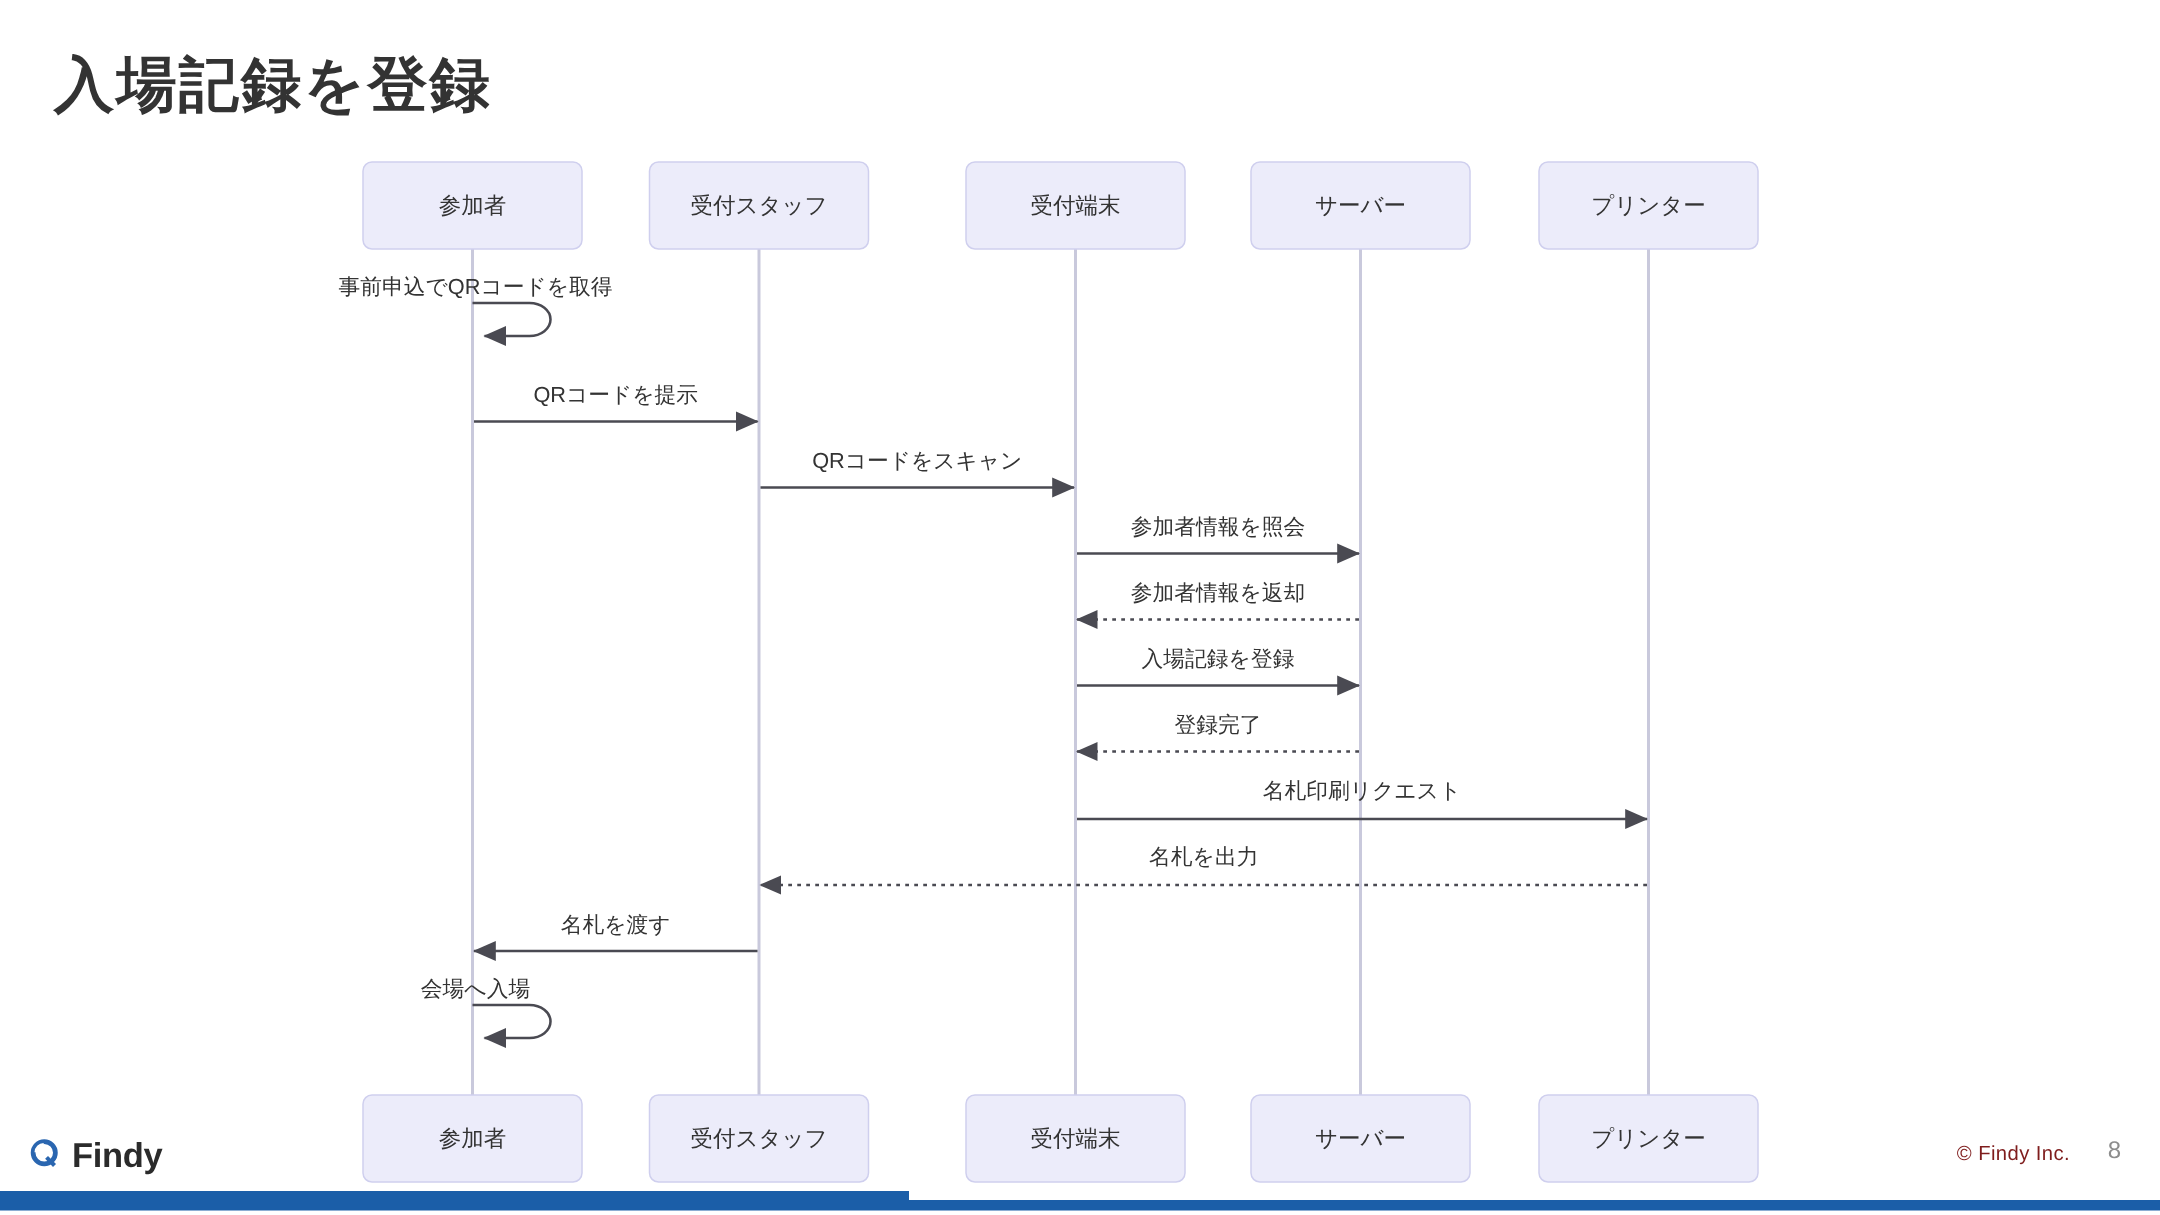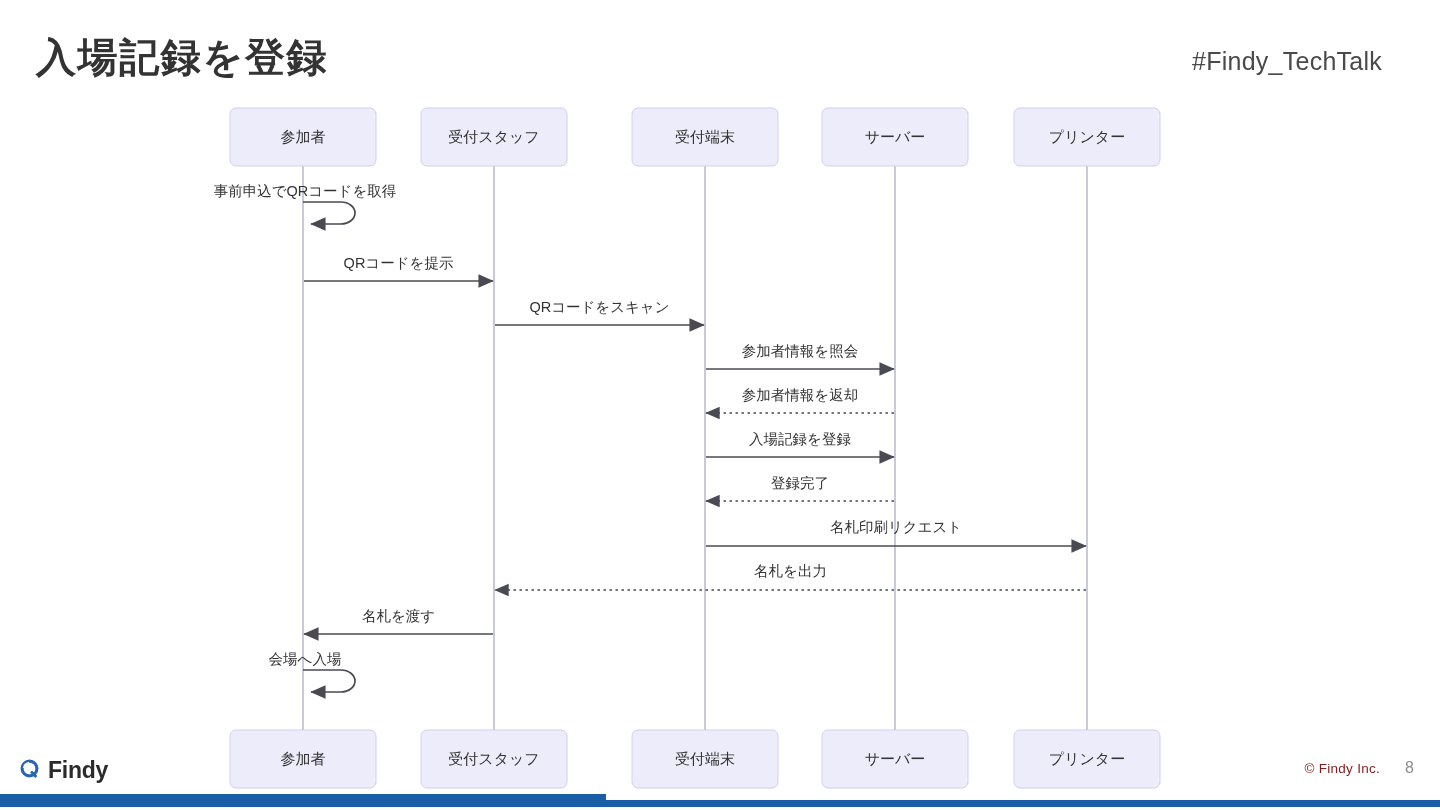--- a/index.html
+++ b/index.html
@@ -39,21 +39,21 @@
     font-size: 25px;
     font-weight: 400;
     color: #4a4a4a;
     letter-spacing: 0.01em;
     white-space: nowrap;
   }
 
   
   #diagram {
     position: absolute;
-    left: 0;
+    left: 12px;
     top: 0;
     width: 1260px;
     height: 810px;
   }
   #diagram svg {
     display: block;
   }
 
   
   #footer-logo {
@@ -101,21 +101,20 @@
     height: 7px;
   }
 </style>
 </head>
 <body>
 
 <div id="slide">
 
   <div id="slide-title">入場記録を登録</div>
 
-  <div id="hashtag">#Findy_TechTalk</div>
 
   <div id="diagram">
     <svg width="1440" height="810" viewBox="0 0 1440 810" xmlns="http://www.w3.org/2000/svg">
       <defs>
         <marker id="arrowSolid" viewBox="0 0 10 10" refX="9.5" refY="5" markerWidth="9" markerHeight="9" orient="auto-start-reverse">
           <path d="M 0 0.6 L 10 5 L 0 9.4 z" fill="#4A4A52"></path>
         </marker>
         <marker id="arrowOpen" viewBox="0 0 10 10" refX="9.5" refY="5" markerWidth="9" markerHeight="9" orient="auto-start-reverse">
           <path d="M 0 0.6 L 10 5 L 0 9.4 z" fill="#4A4A52"></path>
         </marker>

